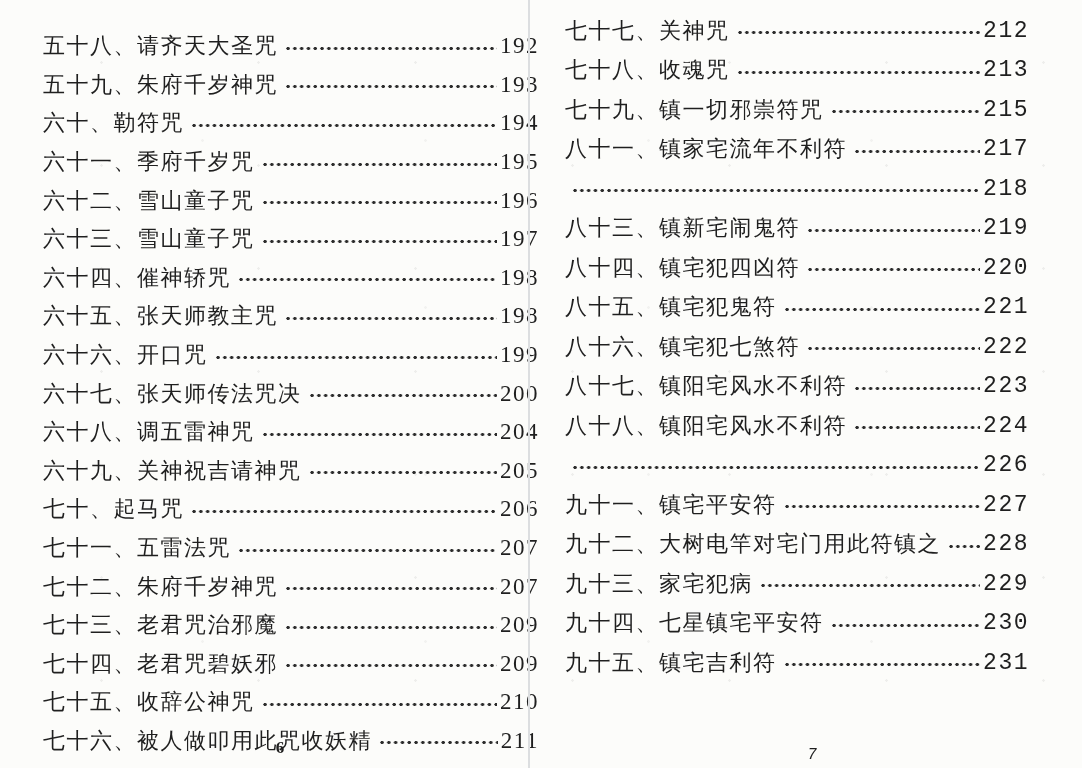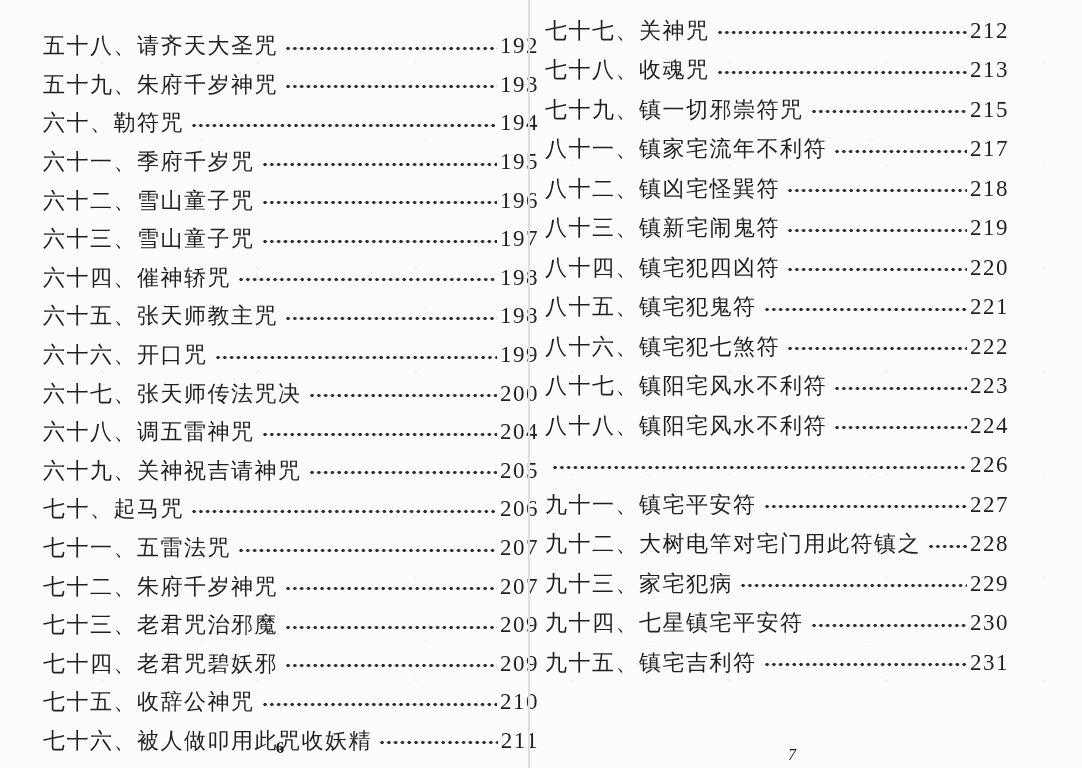--- a/index.html
+++ b/index.html
@@ -16,21 +16,21 @@
       radial-gradient(circle, rgba(0,0,0,0.055) 1px, transparent 1.5px),
       radial-gradient(circle, rgba(0,0,0,0.04) 1px, transparent 1.6px);
     background-size:157px 103px, 223px 167px;
     background-position:23px 11px, 91px 57px;
   }
   .page{position:absolute;top:0;height:768px;}
   .page .entries{display:flex;flex-direction:column;}
   #page-left{left:13px;width:556px;}
   #page-left .entries{padding:27px 30px 0 30px;}
   #page-left .toc-row{height:38.6px;}
-  #page-right{left:500px;width:533px;}
+  #page-right{left:520px;width:533px;font-family:Liberation Mono, monospace;}
   #page-right .entries{padding:11px 24px 0 45px;}
   #page-right .toc-row{height:39.5px;}
   .gutter{
     position:absolute;left:528px;top:0;width:2px;height:768px;
     background:#dcdee0;
   }
   .toc-row{
     display:flex;align-items:center;
     white-space:nowrap;
   }
@@ -186,21 +186,20 @@
           <span class="title">七十九、镇一切邪崇符咒</span>
           <span class="leader"></span>
           <span class="pagenum">215</span>
         </div>
         <div class="toc-row">
           <span class="title">八十一、镇家宅流年不利符</span>
           <span class="leader"></span>
           <span class="pagenum">217</span>
         </div>
         <div class="toc-row">
-          <span class="title">八十二、镇凶宅怪巽符</span>
           <span class="leader"></span>
           <span class="pagenum">218</span>
         </div>
         <div class="toc-row">
           <span class="title">八十三、镇新宅闹鬼符</span>
           <span class="leader"></span>
           <span class="pagenum">219</span>
         </div>
         <div class="toc-row">
           <span class="title">八十四、镇宅犯四凶符</span>

